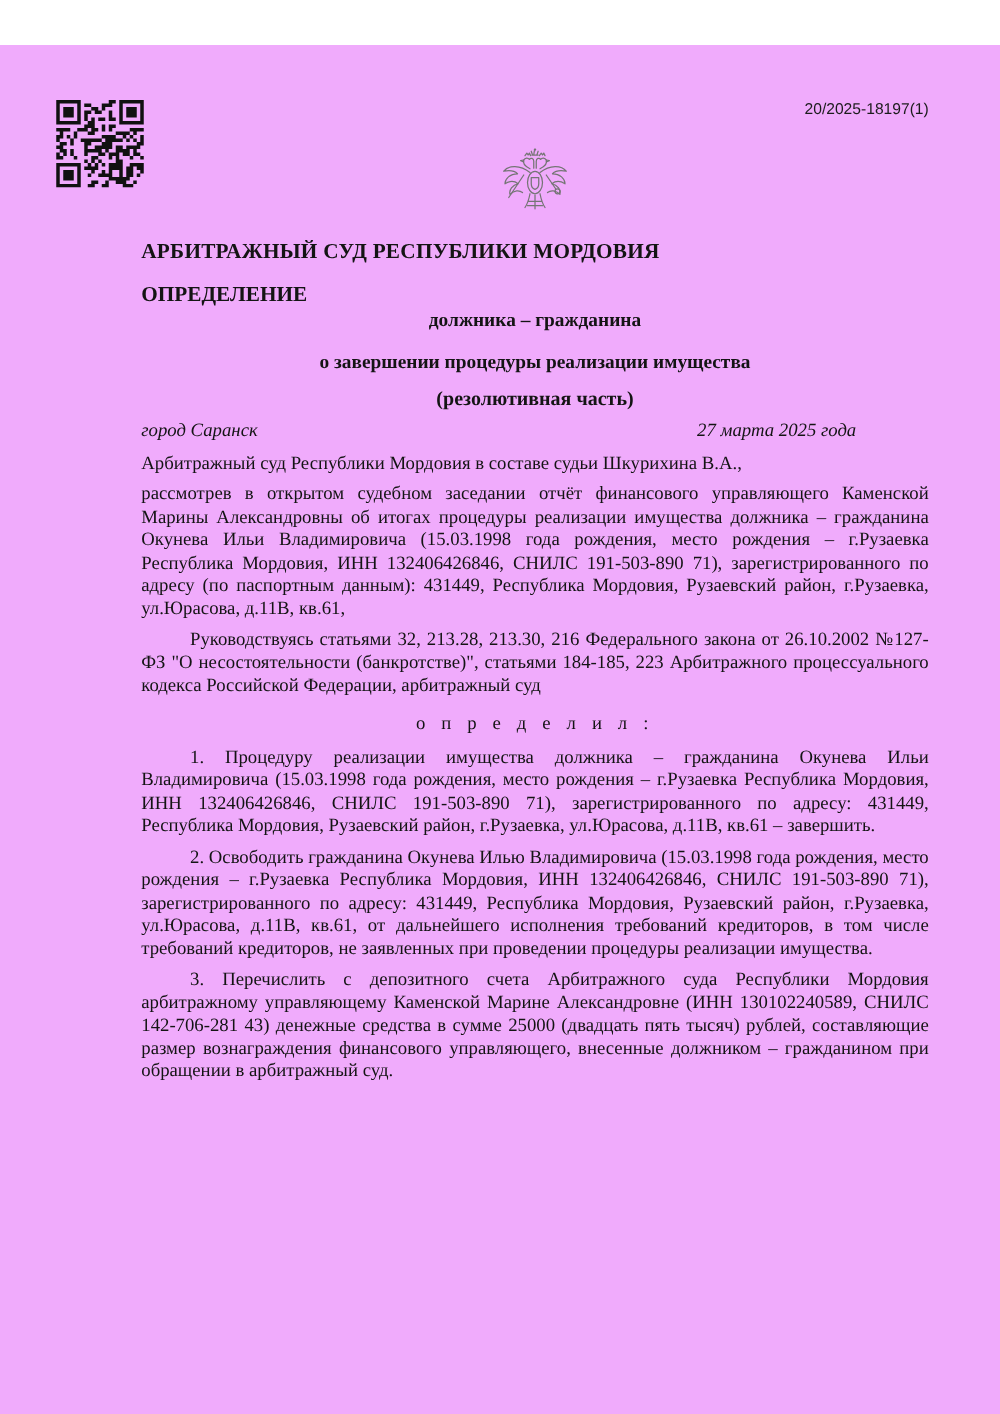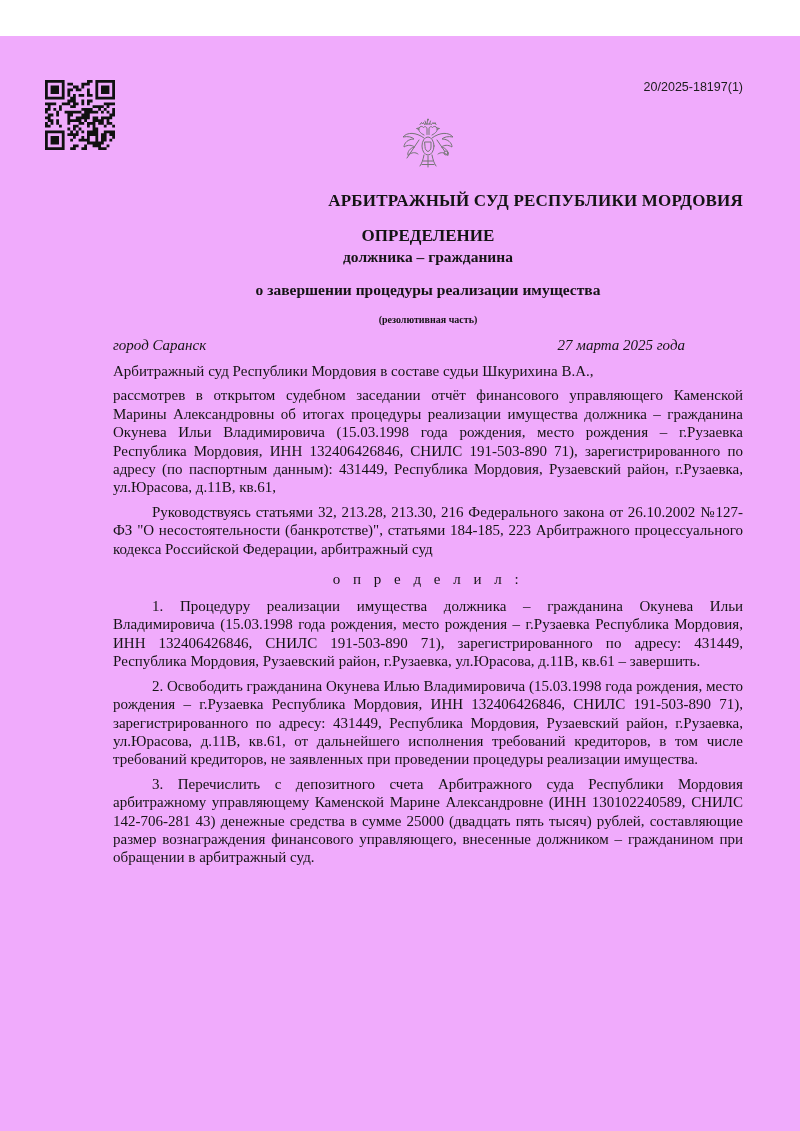--- a/index.html
+++ b/index.html
@@ -23,31 +23,31 @@
     position: absolute; top: 44px; right: 57px;
     font-family: "Liberation Sans", sans-serif;
     font-size: 12.5px; line-height: 14px; color: #1c1c1c;
   }
 
   .content { padding: 82px 57px 0 113px; }
 
   .coat { width: 62px; height: 66px; margin: 0 auto; display: block; }
 
   .court-name {
-    margin: 6px 0 0; text-align: right;
+    margin: 6px 0 0; text-align: left;
     font-size: 17px; font-weight: bold; line-height: 21px;
     letter-spacing: 0.2px;
   }
   .doc-title {
-    margin: 14px 0 0; text-align: center;
+    margin: 14px 0 0; text-align: left;
     font-size: 17px; font-weight: bold; line-height: 21px;
   }
   .subtitle { text-align: center; font-size: 15.5px; font-weight: bold; line-height: 21px; }
   .subtitle-first { margin-top: 12px; }
-  .resolutive { margin-top: 9px; text-align: center; font-size: 10px; font-weight: bold; line-height: 21px; }
+  .resolutive { margin-top: 9px; text-align: center; font-size: 16px; font-weight: bold; line-height: 21px; }
   .case-number { margin-top: 16px; text-align: center; font-size: 16px; font-weight: bold; line-height: 21px; }
 
   .place-date {
     margin-top: 5px; display: flex; justify-content: space-between;
     padding-right: 58px; line-height: 21px; font-style: italic;
   }
 
   p.para { margin: 6px 0 0; text-align: justify; }
   p.no-indent { text-indent: 0; }
   p.indent { text-indent: 39px; }

